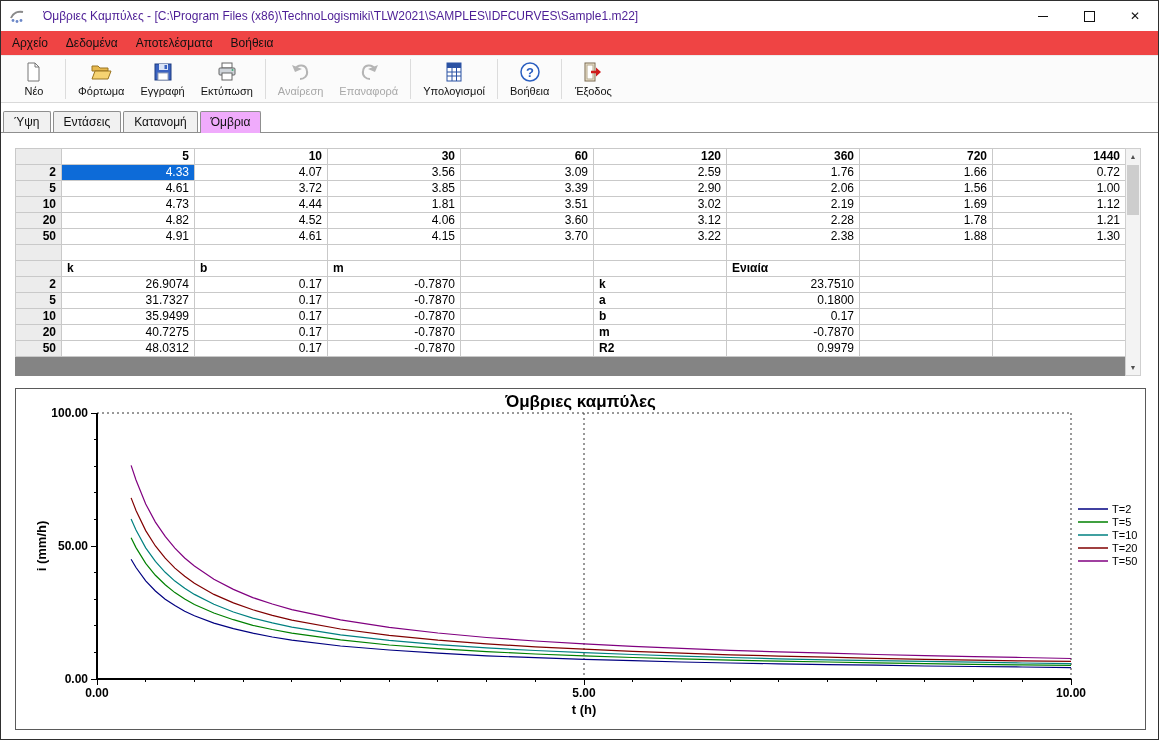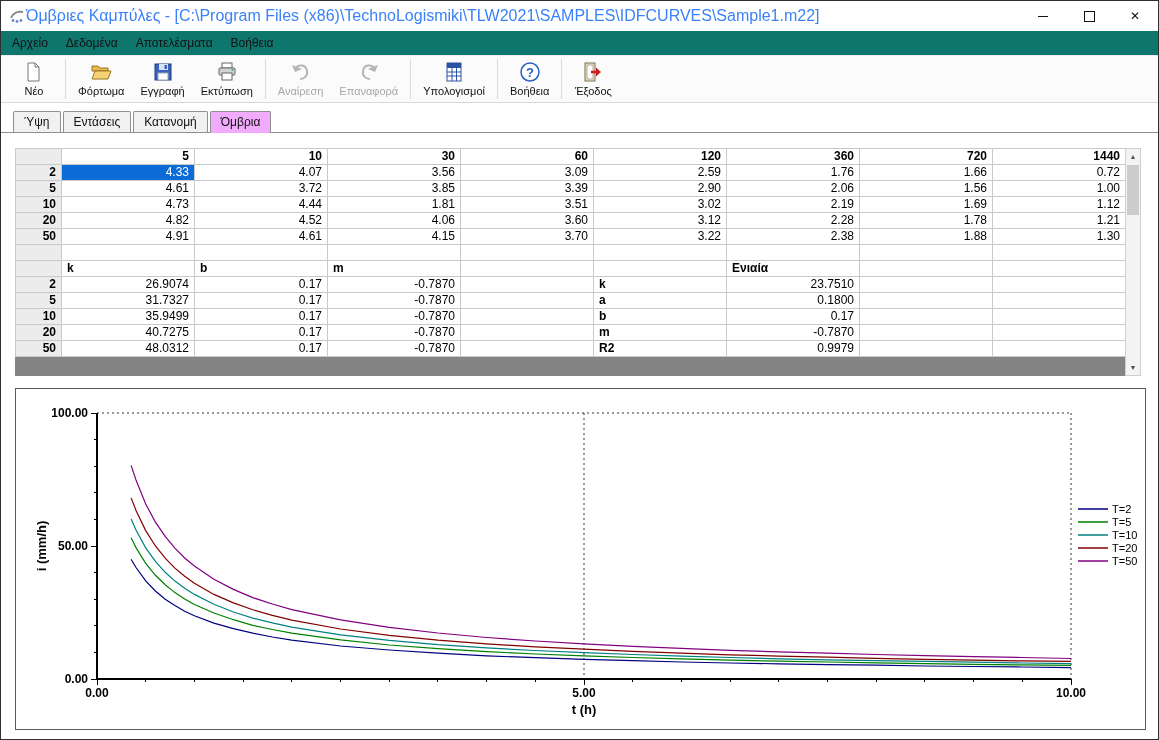--- a/index.html
+++ b/index.html
@@ -2,41 +2,41 @@
 <html><head>
 <meta charset="utf-8">
 <style>
   html,body{margin:0;padding:0}
   body{font-family:"Liberation Sans",sans-serif;background:#9a9a9a}
   #window{width:1159px;height:740px;background:#fff;border:1px solid #2f2f2f;position:relative;overflow:hidden;box-sizing:border-box}
 
   
   .titlebar{height:30px;display:flex;align-items:center;background:#fff}
   .app-icon{margin-left:8px;display:flex}
-  .win-title{font-size:16px;color:#3b82f6;margin-left:1px;flex:1;white-space:nowrap;overflow:hidden}
+  .win-title{font-size:12px;color:#4c1d95;margin-left:18px;flex:1;white-space:nowrap;overflow:hidden}
   .win-btns{display:flex;height:100%}
   .win-btn{width:46px;height:100%;display:flex;align-items:center;justify-content:center;cursor:default}
   .glyph-min{width:10px;height:1px;background:#111;display:block}
   .glyph-max{width:9px;height:9px;border:1px solid #111;display:block}
   .glyph-close{font-size:12px;line-height:1;color:#111}
 
   
-  .menubar{height:24px;display:flex;align-items:center;background:#0f766e;padding-left:2px}
+  .menubar{height:24px;display:flex;align-items:center;background:#ef4444;padding-left:2px}
   .menu-item{font-size:12px;padding:0 9px;color:#111}
 
   
   .toolbar{height:48px;display:flex;align-items:center;background:#fbfbfb;border-top:1px solid #ececec;border-bottom:1px solid #d9d9d9;padding-left:6px;box-sizing:border-box}
   .tb-btn{display:flex;flex-direction:column;align-items:center;justify-content:center;min-width:54px;height:44px;padding:1px 8px 2px;gap:2px;box-sizing:border-box}
   .tb-ic,.tb-ic svg{width:22px;height:22px;display:block}
   .tb-lb{font-size:11px;color:#111;white-space:nowrap}
   .tb-btn.disabled .tb-lb{color:#a8a8a8}
   .tb-sep{width:1px;height:40px;background:#dcdcdc;margin:0 4px;align-self:center}
 
   
-  .tabstrip{height:30px;display:flex;align-items:flex-end;padding-left:12px;border-bottom:1px solid #8f8f8f;background:#fff;box-sizing:border-box}
+  .tabstrip{height:30px;display:flex;align-items:flex-end;padding-left:2px;border-bottom:1px solid #8f8f8f;background:#fff;box-sizing:border-box}
   .tab{font-size:12px;padding:3px 10px;background:#f1f1f1;border:1px solid #8f8f8f;border-bottom:none;border-radius:2px 2px 0 0;margin-right:2px;color:#111}
   .tab.active{background:#f0abfc;margin-bottom:-1px;padding-bottom:4px}
 
   
   .content{position:relative;height:608px;background:#fff}
 
   
   .grid{position:absolute;left:14px;top:15px;width:1110px;border-collapse:collapse;table-layout:fixed;font-size:12px;border:1px solid #b3b3b3}
   .grid th,.grid td{border:1px solid #c9c9c9;height:15px;line-height:15px;padding:0 5px;overflow:hidden;white-space:nowrap;font-weight:normal;box-sizing:content-box}
   .grid .rowhead{background:#ececec;font-weight:bold;text-align:right}
@@ -364,20 +364,21 @@
         </tbody>
       </table>
 
     <div class="vscroll">
       <div class="sb-btn sb-up">▲</div>
       <div class="sb-thumb"></div>
       <div class="sb-btn sb-down">▼</div>
     </div>
 
     <div class="chart-panel">
+      <div class="chart-title">Όμβριες καμπύλες</div>
       <svg class="chart-svg" width="1129" height="340" viewBox="0 0 1129 340">
           <line x1="81" y1="24" x2="1055" y2="24" stroke="#333" stroke-dasharray="2,3"></line>
           <line x1="1055" y1="24" x2="1055" y2="290" stroke="#333" stroke-dasharray="2,3"></line>
           <line x1="568" y1="24" x2="568" y2="290" stroke="#333" stroke-dasharray="2,3"></line>
           <line x1="81" y1="24" x2="81" y2="290" stroke="#000" stroke-width="1.3" shape-rendering="crispEdges"></line>
           <line x1="81" y1="290" x2="1055" y2="290" stroke="#000" stroke-width="1.3" shape-rendering="crispEdges"></line>
           <line x1="75" y1="290" x2="81" y2="290" stroke="#000" shape-rendering="crispEdges"></line>
           <line x1="78" y1="263.4" x2="81" y2="263.4" stroke="#000" shape-rendering="crispEdges"></line>
           <line x1="78" y1="236.8" x2="81" y2="236.8" stroke="#000" shape-rendering="crispEdges"></line>
           <line x1="78" y1="210.2" x2="81" y2="210.2" stroke="#000" shape-rendering="crispEdges"></line>

